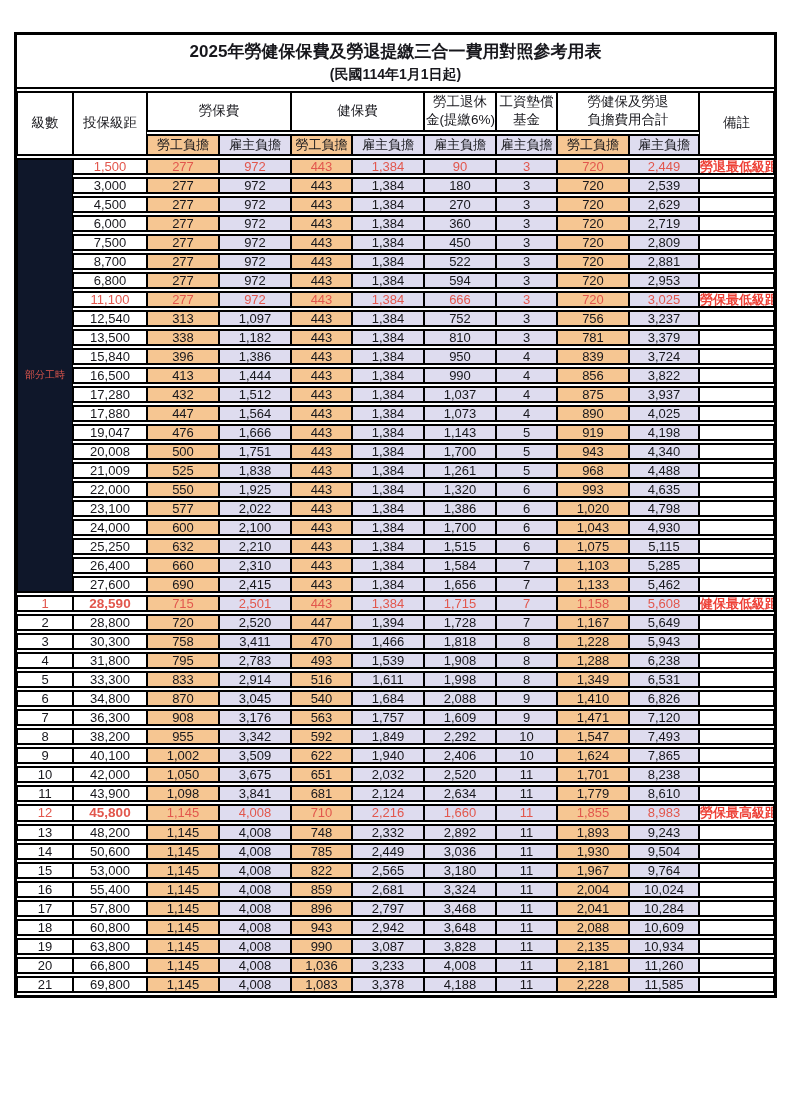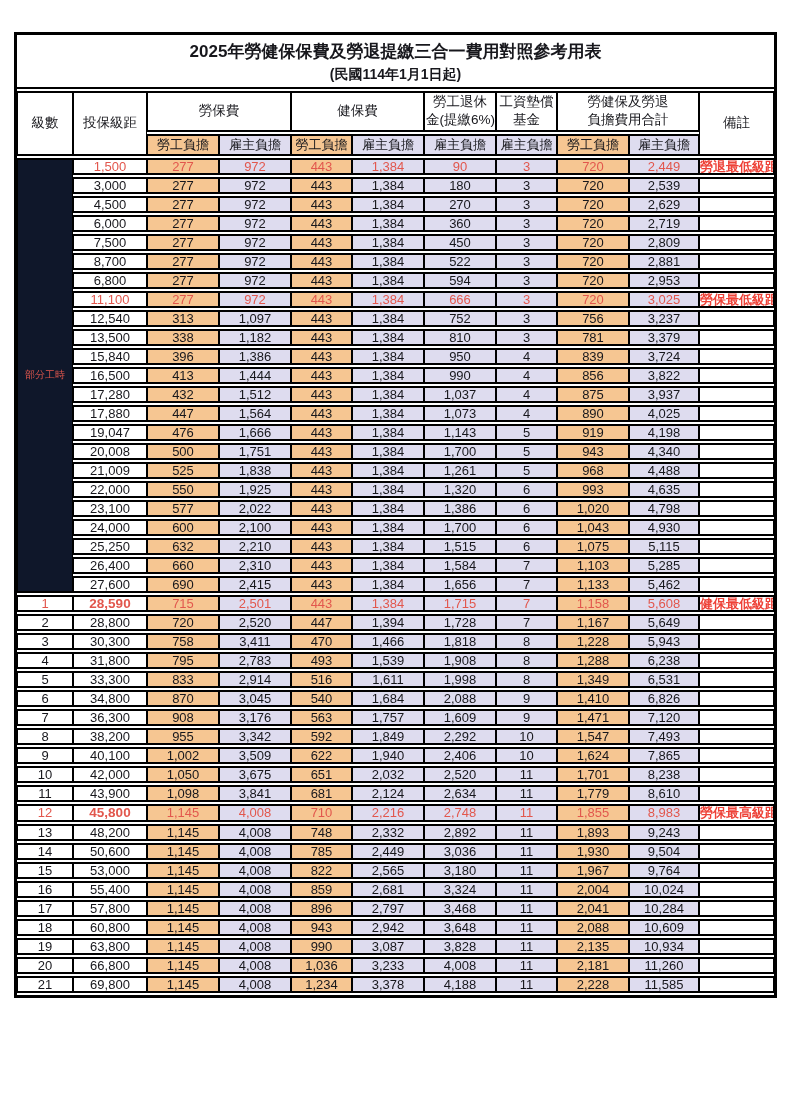--- a/index.html
+++ b/index.html
@@ -511,21 +511,21 @@
           <td class="er">8,610</td>
           <td class="remark"></td>
         </tr>
         <tr class="hl">
           <td>12</td>
           <td class="b">45,800</td>
           <td class="emp">1,145</td>
           <td class="er">4,008</td>
           <td class="emp">710</td>
           <td class="er">2,216</td>
-          <td class="er">2,748</td>
+          <td class="er">1,660</td>
           <td class="er">11</td>
           <td class="emp">1,855</td>
           <td class="er">8,983</td>
           <td class="remark">勞保最高級距</td>
         </tr>
         <tr>
           <td>13</td>
           <td>48,200</td>
           <td class="emp">1,145</td>
           <td class="er">4,008</td>
@@ -626,21 +626,21 @@
           <td class="er">11</td>
           <td class="emp">2,181</td>
           <td class="er">11,260</td>
           <td class="remark"></td>
         </tr>
         <tr>
           <td>21</td>
           <td>69,800</td>
           <td class="emp">1,145</td>
           <td class="er">4,008</td>
-          <td class="emp">1,234</td>
+          <td class="emp">1,083</td>
           <td class="er">3,378</td>
           <td class="er">4,188</td>
           <td class="er">11</td>
           <td class="emp">2,228</td>
           <td class="er">11,585</td>
           <td class="remark"></td>
         </tr>
       </tbody>
   </table>
 </div>

